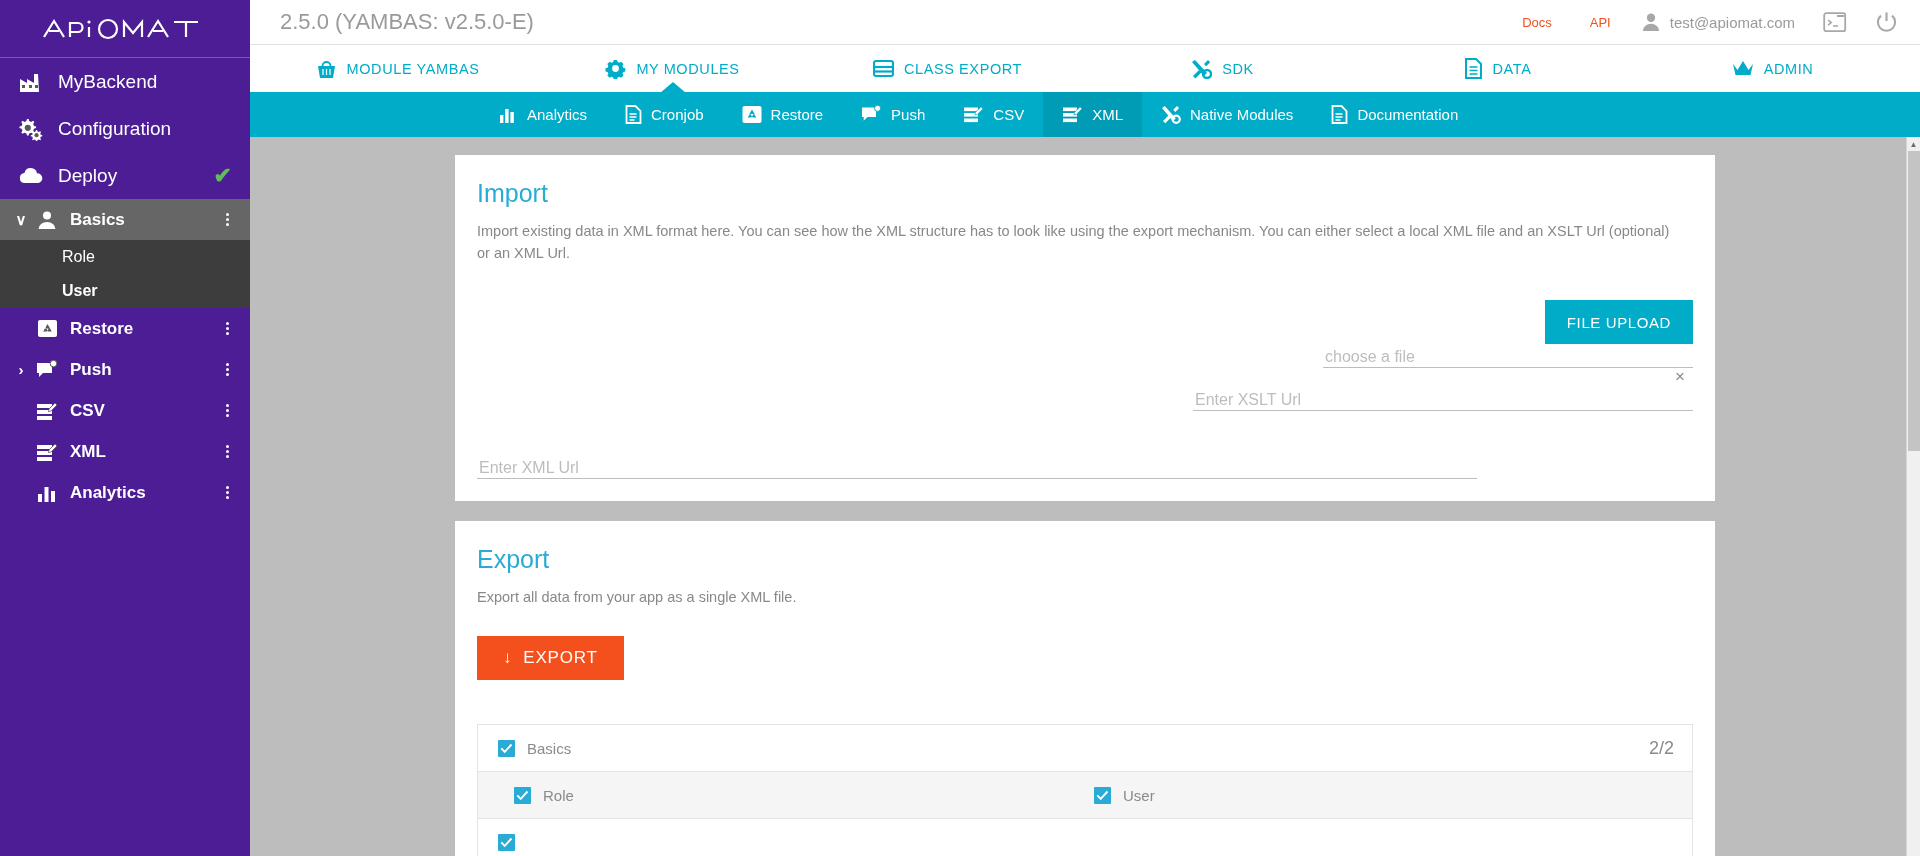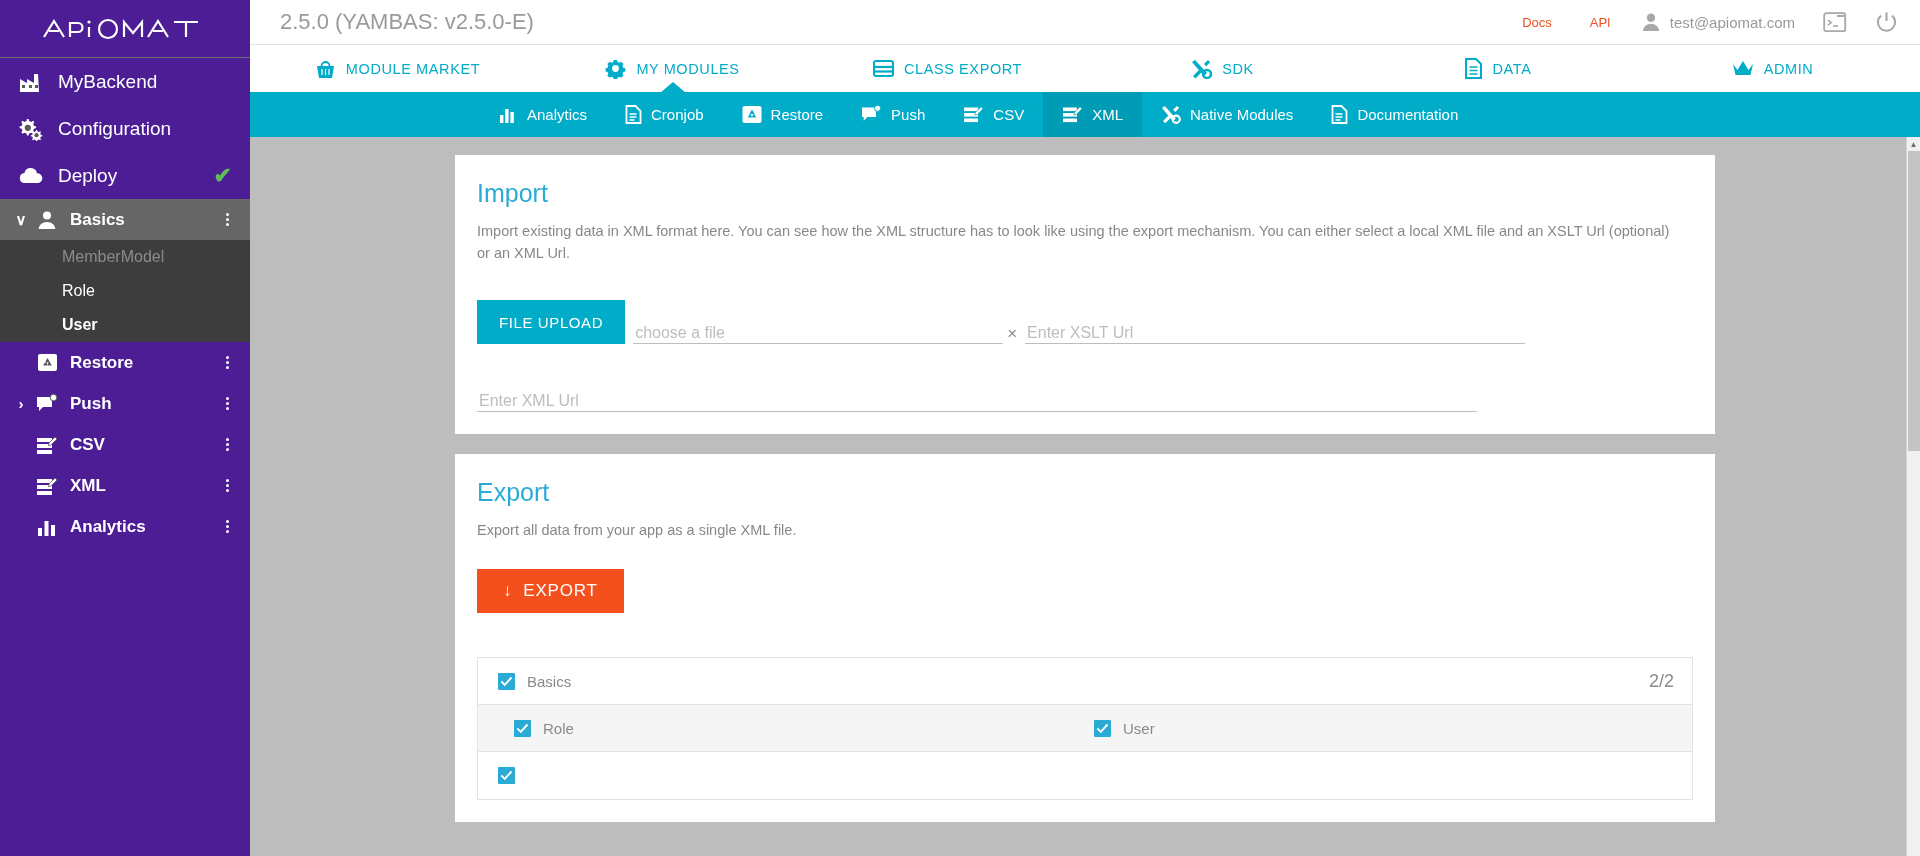--- a/index.html
+++ b/index.html
@@ -177,21 +177,21 @@
   .content-scroll { padding: 0 36px 0 36px; }
   .card {
     background: #ffffff;
     margin: 0 auto 20px auto;
     width: 1260px;
     padding: 24px 22px 22px 22px;
   }
   .card-title { color: #29ABD6; font-size: 25px; font-weight: 400; margin-bottom: 12px; }
   .card-desc { color: #888888; font-size: 14.5px; line-height: 22px; max-width: 1200px; }
 
-  .upload-row { display: flex; align-items: flex-end; margin-top: 36px; }
+  .upload-row { display: flex; align-items: flex-end; margin-top: 36px; flex-direction: column; }
   .btn-upload {
     background: #00ACC8; color: #ffffff;
     border: none; font-size: 15px; letter-spacing: 0.6px;
     padding: 0 22px; height: 44px;
     cursor: pointer;
     font-family: "Liberation Sans", sans-serif;
   }
   .field {
     border: none; border-bottom: 1px solid #bdbdbd;
     background: transparent;
@@ -325,21 +325,20 @@
           </svg>
       </span>
       <span class="mod-label">Basics</span>
       <span class="kebab">
           <i></i>
           <i></i>
           <i></i>
         </span>
     </div>
     <div class="submenu">
-      <div class="sub-row dim">MemberModel</div>
       <div class="sub-row">Role</div>
       <div class="sub-row bold">User</div>
     </div>
 
     <div class="mod-row">
       <span class="chev"></span>
       <span class="mod-icon">
         <svg width="21" height="21" viewBox="0 0 21 21">
             <rect x="1" y="2" width="19" height="17" rx="2" fill="#ffffff"></rect>
             <path d="M10.5 6 l2.6 4.4 h-5.2 z M6.2 13.4 l4.8 0 -2.4 -4.2z M14.8 13.4 l-4.8 0 2.4 -4.2z" fill="#595959"></path>
@@ -457,21 +456,21 @@
     <div class="mainnav">
       <div class="mainnav-inner">
         <div class="mtab">
           <span class="mticon">
             <svg width="21" height="20" viewBox="0 0 21 20">
                 <path d="M2 7 h17 l-2 12 H4 z" fill="#00ACC8"></path>
                 <path d="M6.5 7 a4 4 0 0 1 8 0" fill="none" stroke="#00ACC8" stroke-width="1.8"></path>
                 <path d="M7 10 v6 M10.5 10 v6 M14 10 v6" stroke="#ffffff" stroke-width="1.2"></path>
               </svg>
           </span>
-          <span>MODULE MARKET</span>
+          <span>MODULE YAMBAS</span>
         </div>
         <div class="mtab active">
           <span class="notch"></span>
           <span class="mticon">
             <svg width="21" height="21" viewBox="0 0 21 21">
                 <path d="M8.6 1 h3.8 l.6 2.4 2.1.9 2.1-1.2 2.7 2.7 -1.2 2.1 .9 2.1 2.4.6 v3.8 l-2.4.6 -.9 2.1 1.2 2.1 -2.7 2.7 -2.1-1.2 -2.1.9 -.6 2.4 h-3.8 l-.6-2.4 -2.1-.9 -2.1 1.2 -2.7-2.7 1.2-2.1 -.9-2.1 -2.4-.6 v-3.8 l2.4-.6 .9-2.1 -1.2-2.1 2.7-2.7 2.1 1.2 2.1-.9z" fill="#00ACC8" transform="scale(0.86) translate(1.6,1.2)"></path>
                 <circle cx="10.5" cy="10.5" r="3.4" fill="#ffffff"></circle>
               </svg>
           </span>
           <span>MY MODULES</span>

